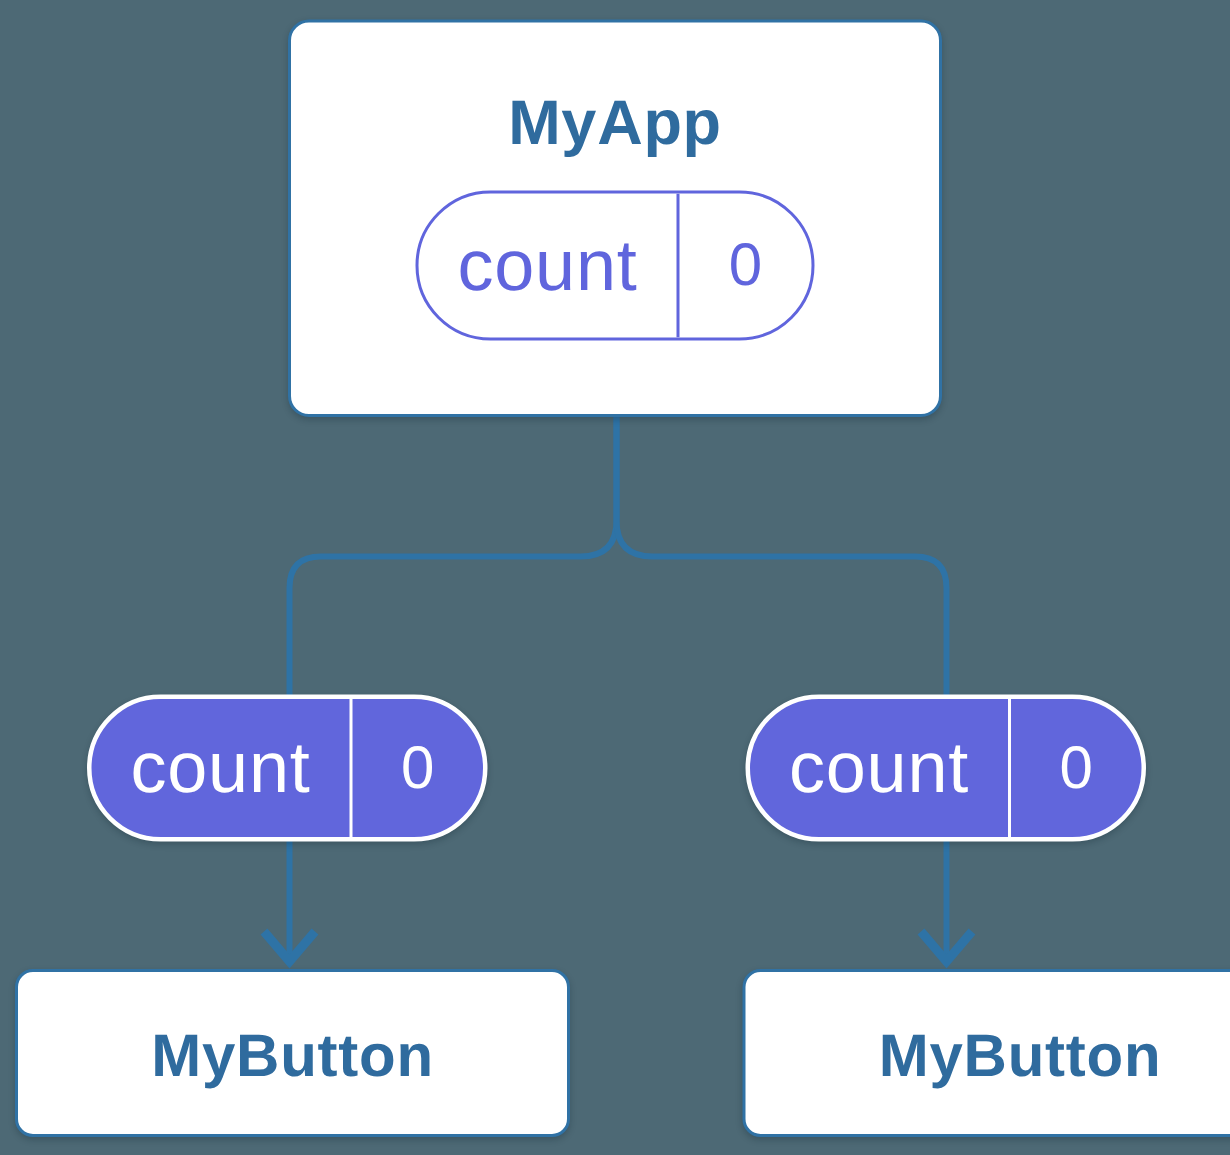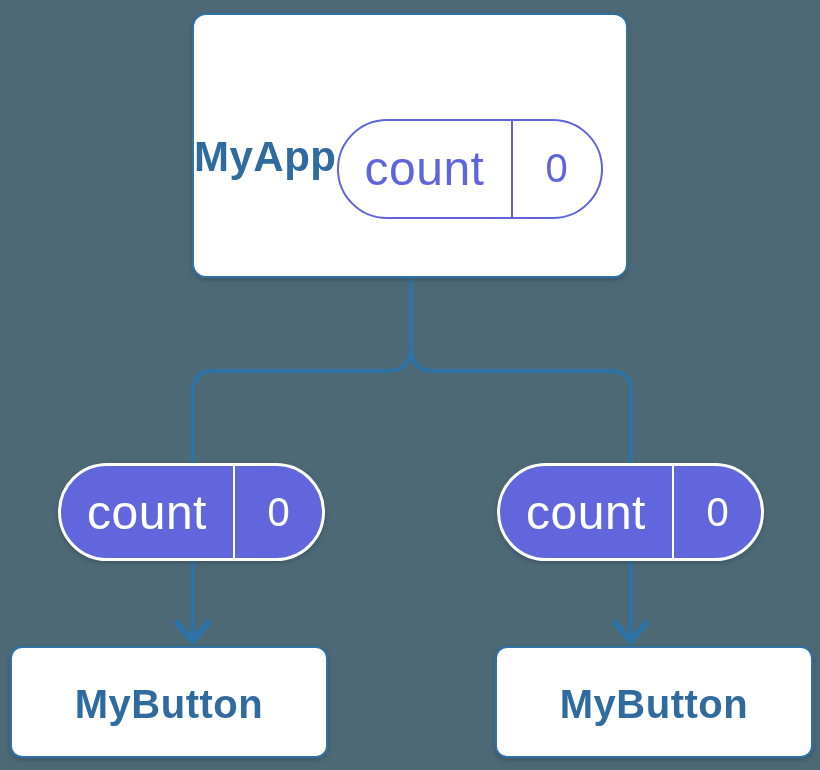--- a/index.html
+++ b/index.html
@@ -32,35 +32,35 @@
     background: #FFFFFF;
     border: 2.5px solid #3072A5;
     box-sizing: border-box;
     box-shadow: 0 2px 4px rgba(10, 30, 45, 0.25);
   }
   .parent-node {
     left: 192px; top: 13px;
     width: 436px; height: 265px;
     border-radius: 14px;
     display: flex;
-    flex-direction: row;
+    flex-direction: column;
     align-items: center;
     padding-top: 46px;
   }
   .node-title {
     color: #2F6B9E;
     font-size: 42px;
     font-weight: 600;
     line-height: 1;
     letter-spacing: 0.5px;
     white-space: nowrap;
   }
   .parent-node .node-title { margin-bottom: 24px; }
   .child-node {
-    width: 318px; height: 112px;
+    width: 370px; height: 112px;
     border-radius: 12px;
     display: flex;
     align-items: center;
     justify-content: center;
   }
   .child-node .node-title { font-size: 40px; padding-top: 4px; }
   .child-left  { left: 10px;  top: 646px; }
   .child-right { left: 495px; top: 646px; }
 
   .pill {

